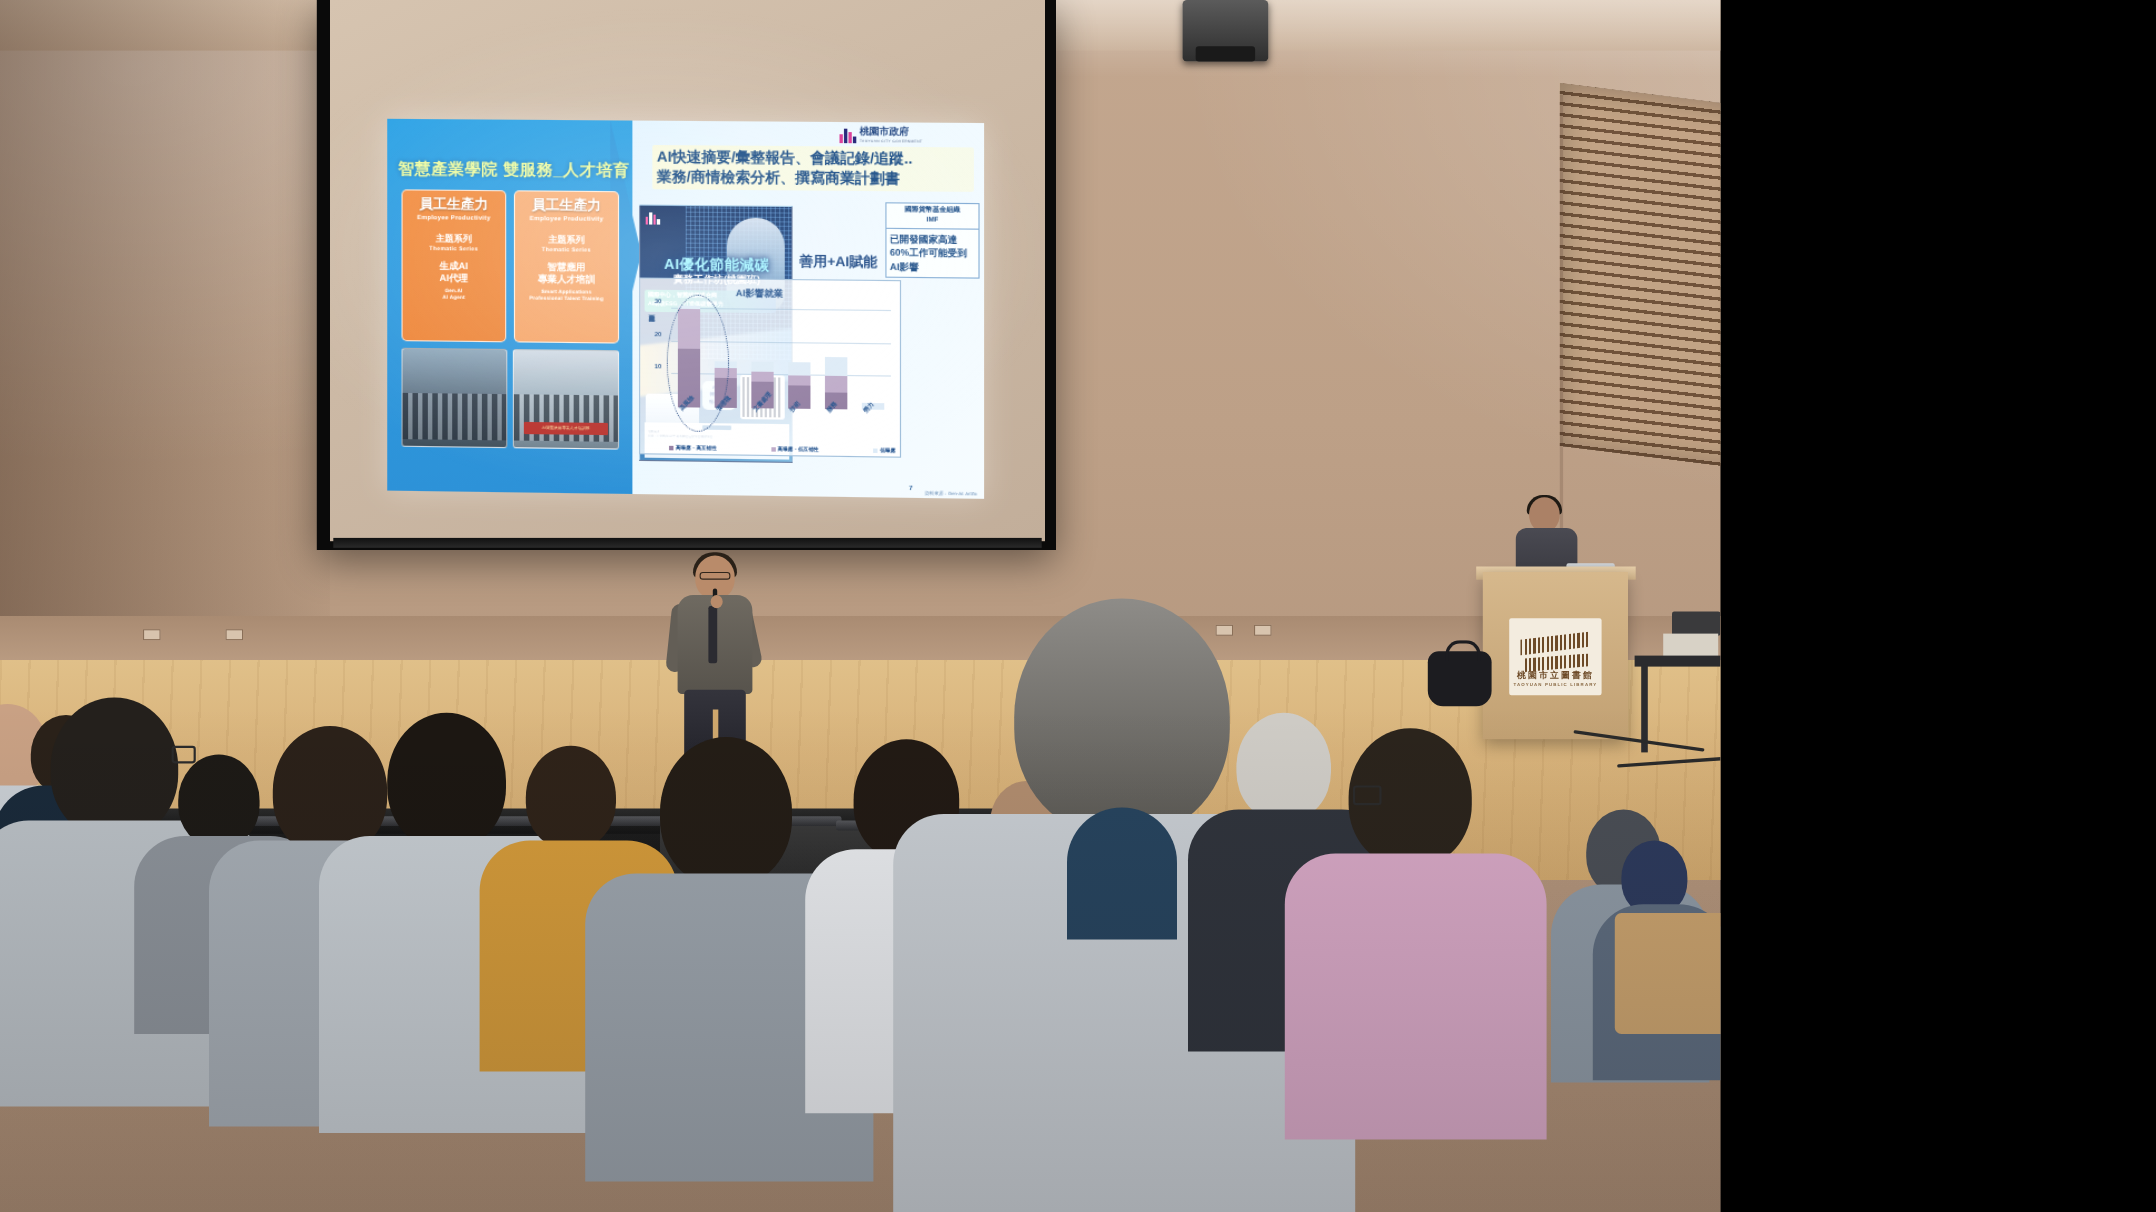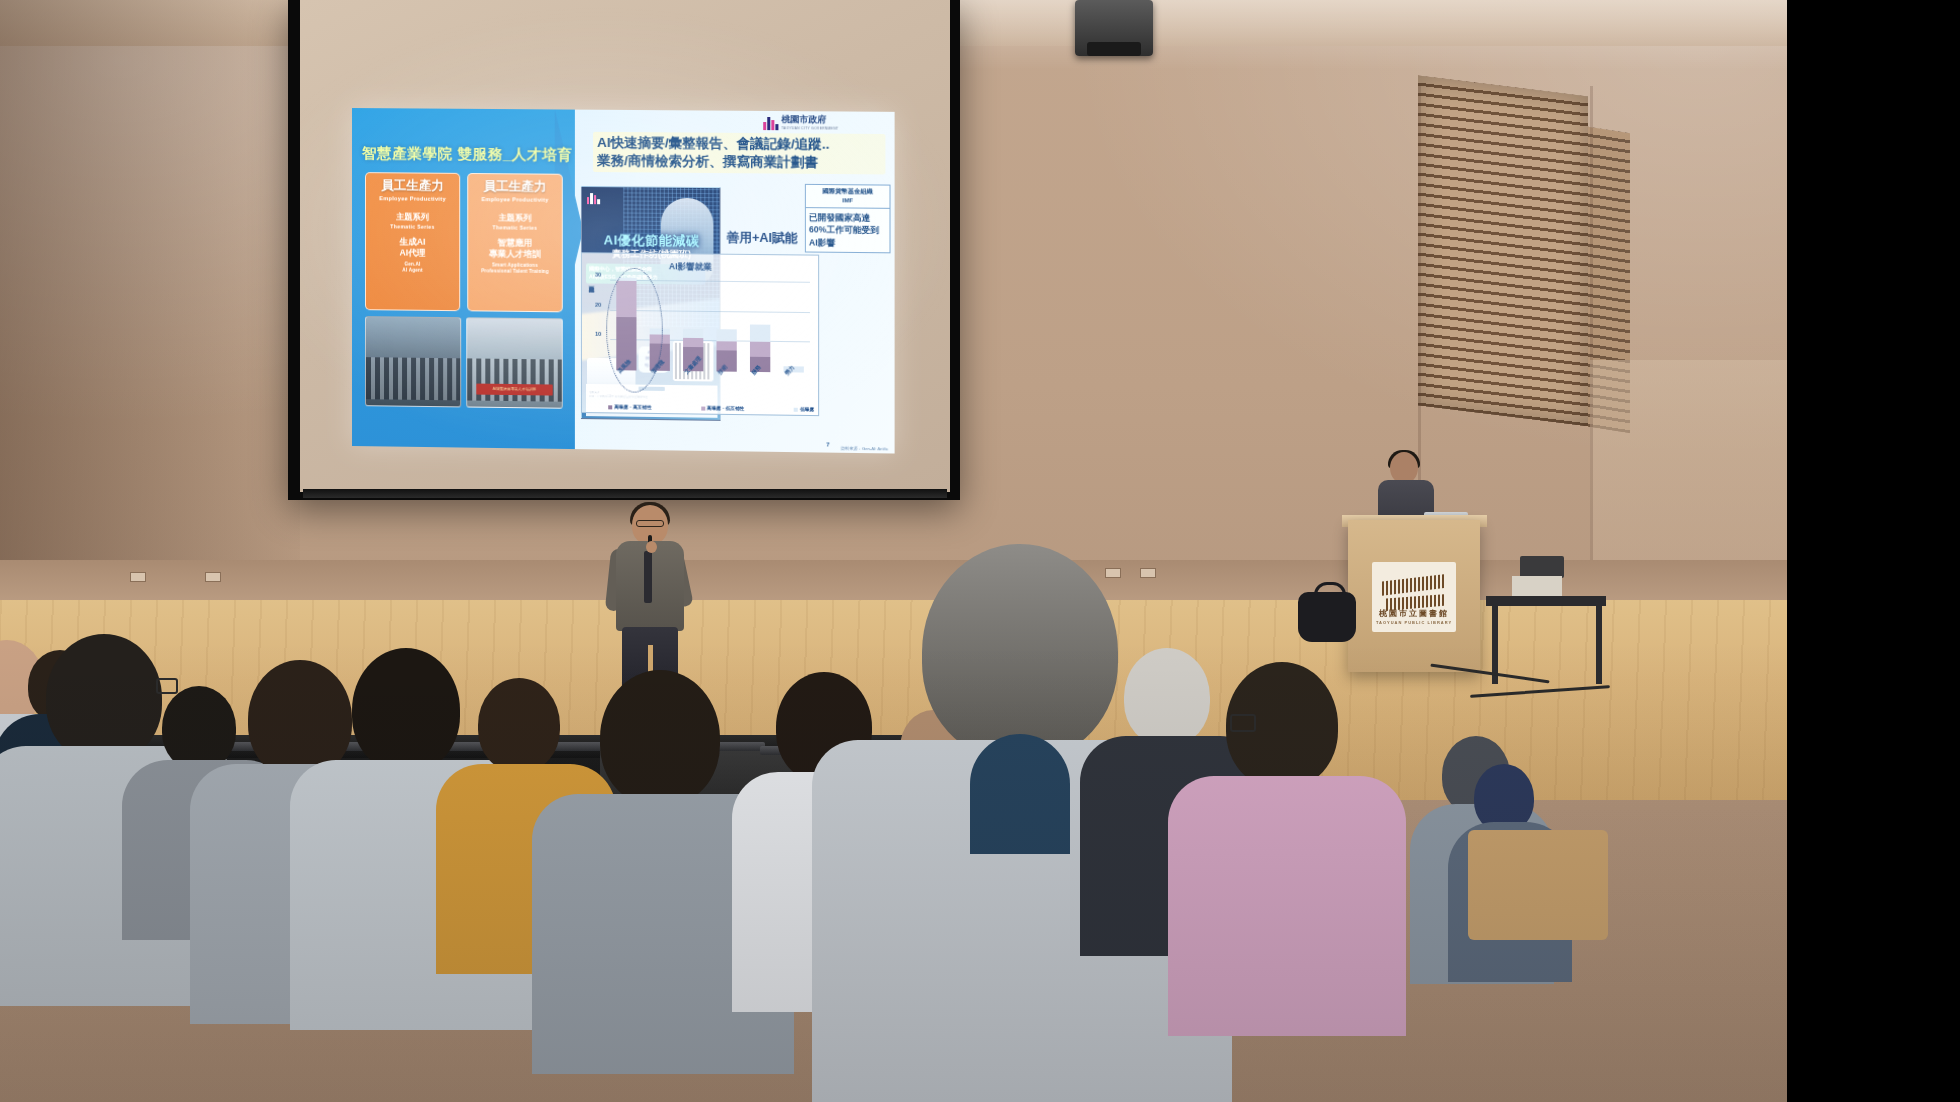--- a/index.html
+++ b/index.html
@@ -1,19 +1,19 @@
 <!DOCTYPE html>
 <html><head>
 <meta charset="utf-8">
 <style>
   html,body{margin:0;padding:0;background:#000;}
   *{box-sizing:border-box;}
   body{font-family:"Liberation Sans","DejaVu Sans",sans-serif;}
 
-  #stage{position:relative;width:1787px;height:1102px;overflow:hidden;
+  #stage{position:relative;width:1564px;height:1102px;overflow:hidden;
     background:#b79b84;}
 
   
   .wall{position:absolute;inset:0;
     background:
       radial-gradient(900px 520px at 120px 60px, rgba(255,255,255,.30), rgba(255,255,255,0) 70%),
       radial-gradient(900px 600px at 1700px 40px, rgba(255,255,255,.22), rgba(255,255,255,0) 70%),
       linear-gradient(180deg,#c3a78f 0%, #bda087 35%, #b2947b 70%, #a98b72 100%);
   }
   .wall-left-dark{position:absolute;left:0;top:0;width:300px;height:640px;

